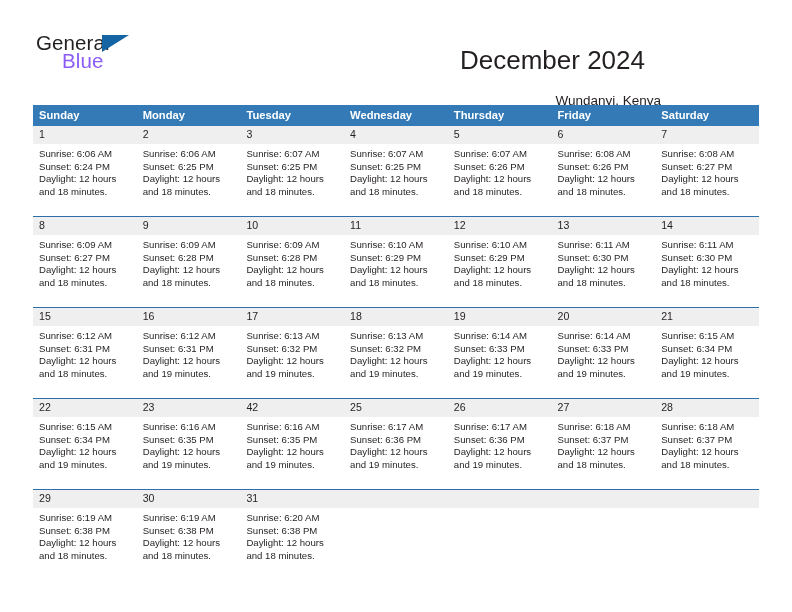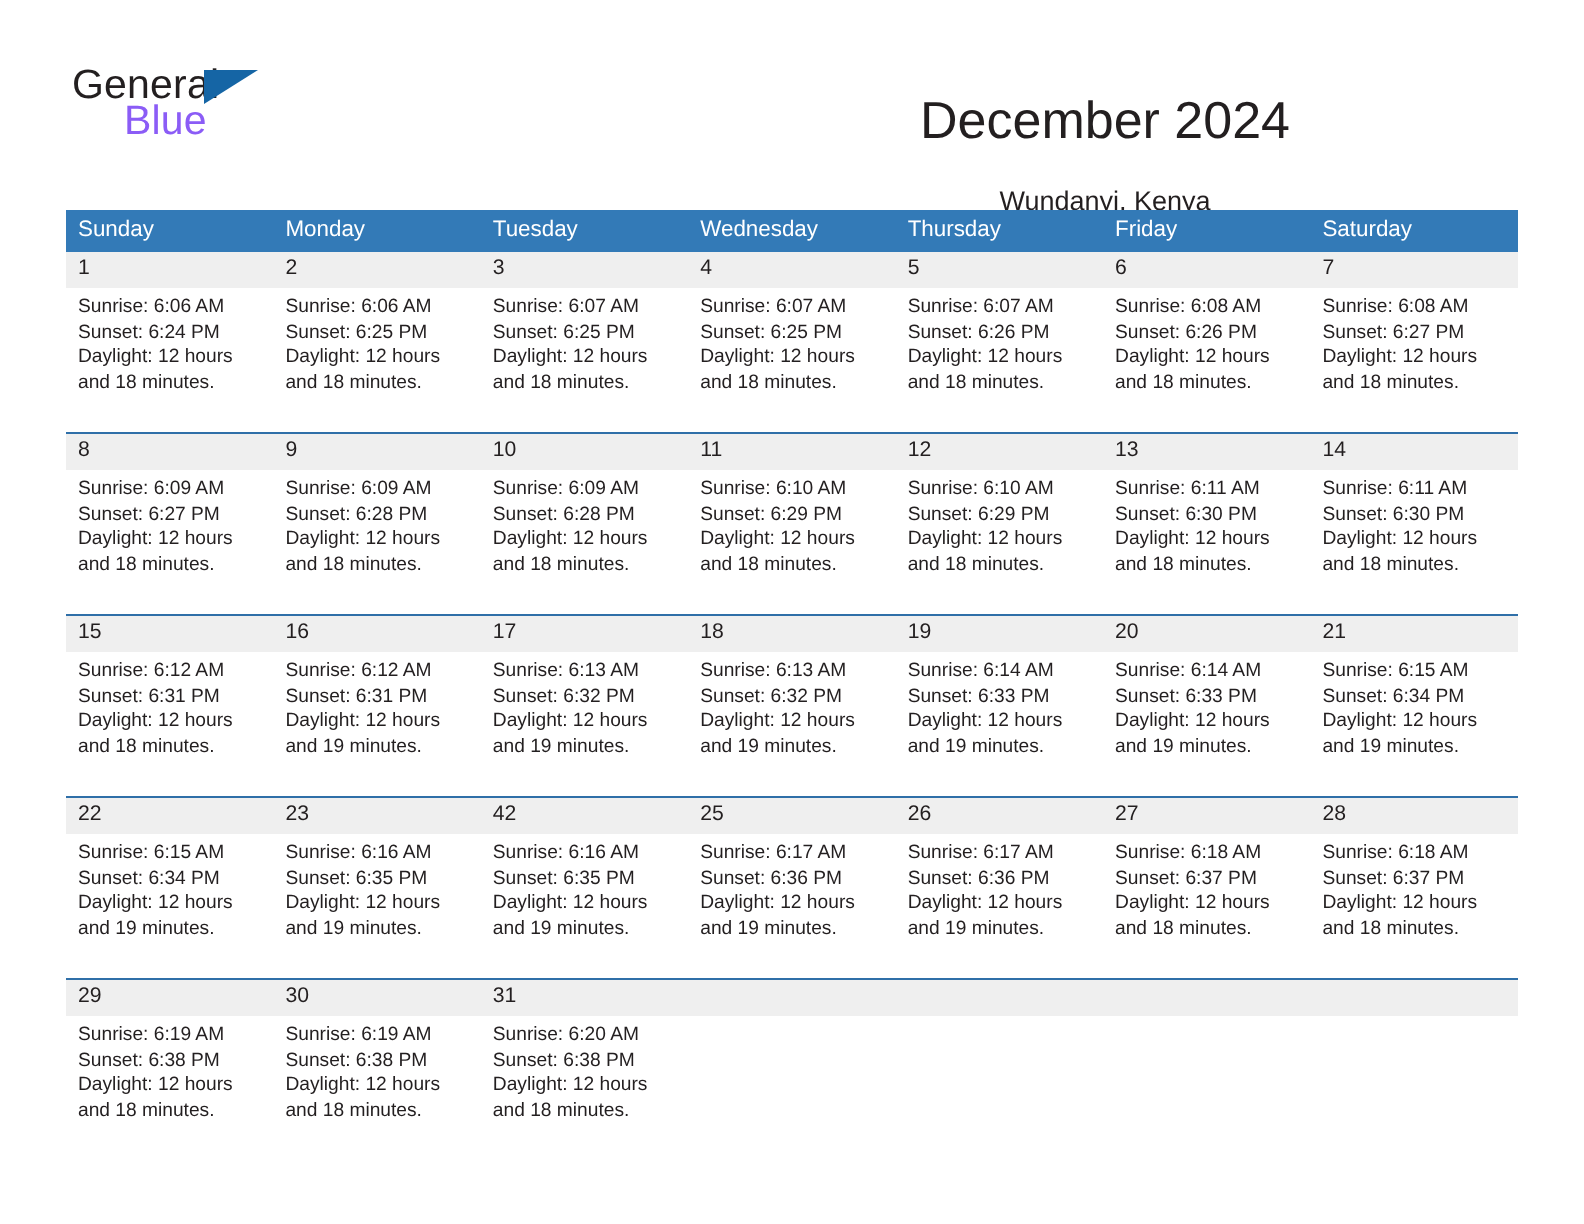--- a/index.html
+++ b/index.html
@@ -78,40 +78,39 @@
     font-weight: normal;
     margin: 16px;
   }
   .cal-subtitle {
     font-size: 13.5px;
     color: #231f20;
     line-height: 18px;
     margin: 6px 0 0 0;
     white-space: nowrap;
     font-weight: normal;
-    text-align: center;
   }
 
   
   .calendar {
     position: absolute;
     left: 33px;
     top: 105px;
     width: 726px;
     border-collapse: collapse;
     table-layout: fixed;
   }
   .calendar th {
     background: #3а7ebd;
   }
   .dow-row th {
     background: #337ab7;
     color: #ffffff;
     font-size: 11.2px;
-    font-weight: normal;
+    font-weight: bold;
     text-align: left;
     padding: 4px 0 5px 6px;
     height: 12px;
     border: none;
   }
   .calendar td {
     vertical-align: top;
     padding: 0;
     border: none;
     width: 103.7px;

